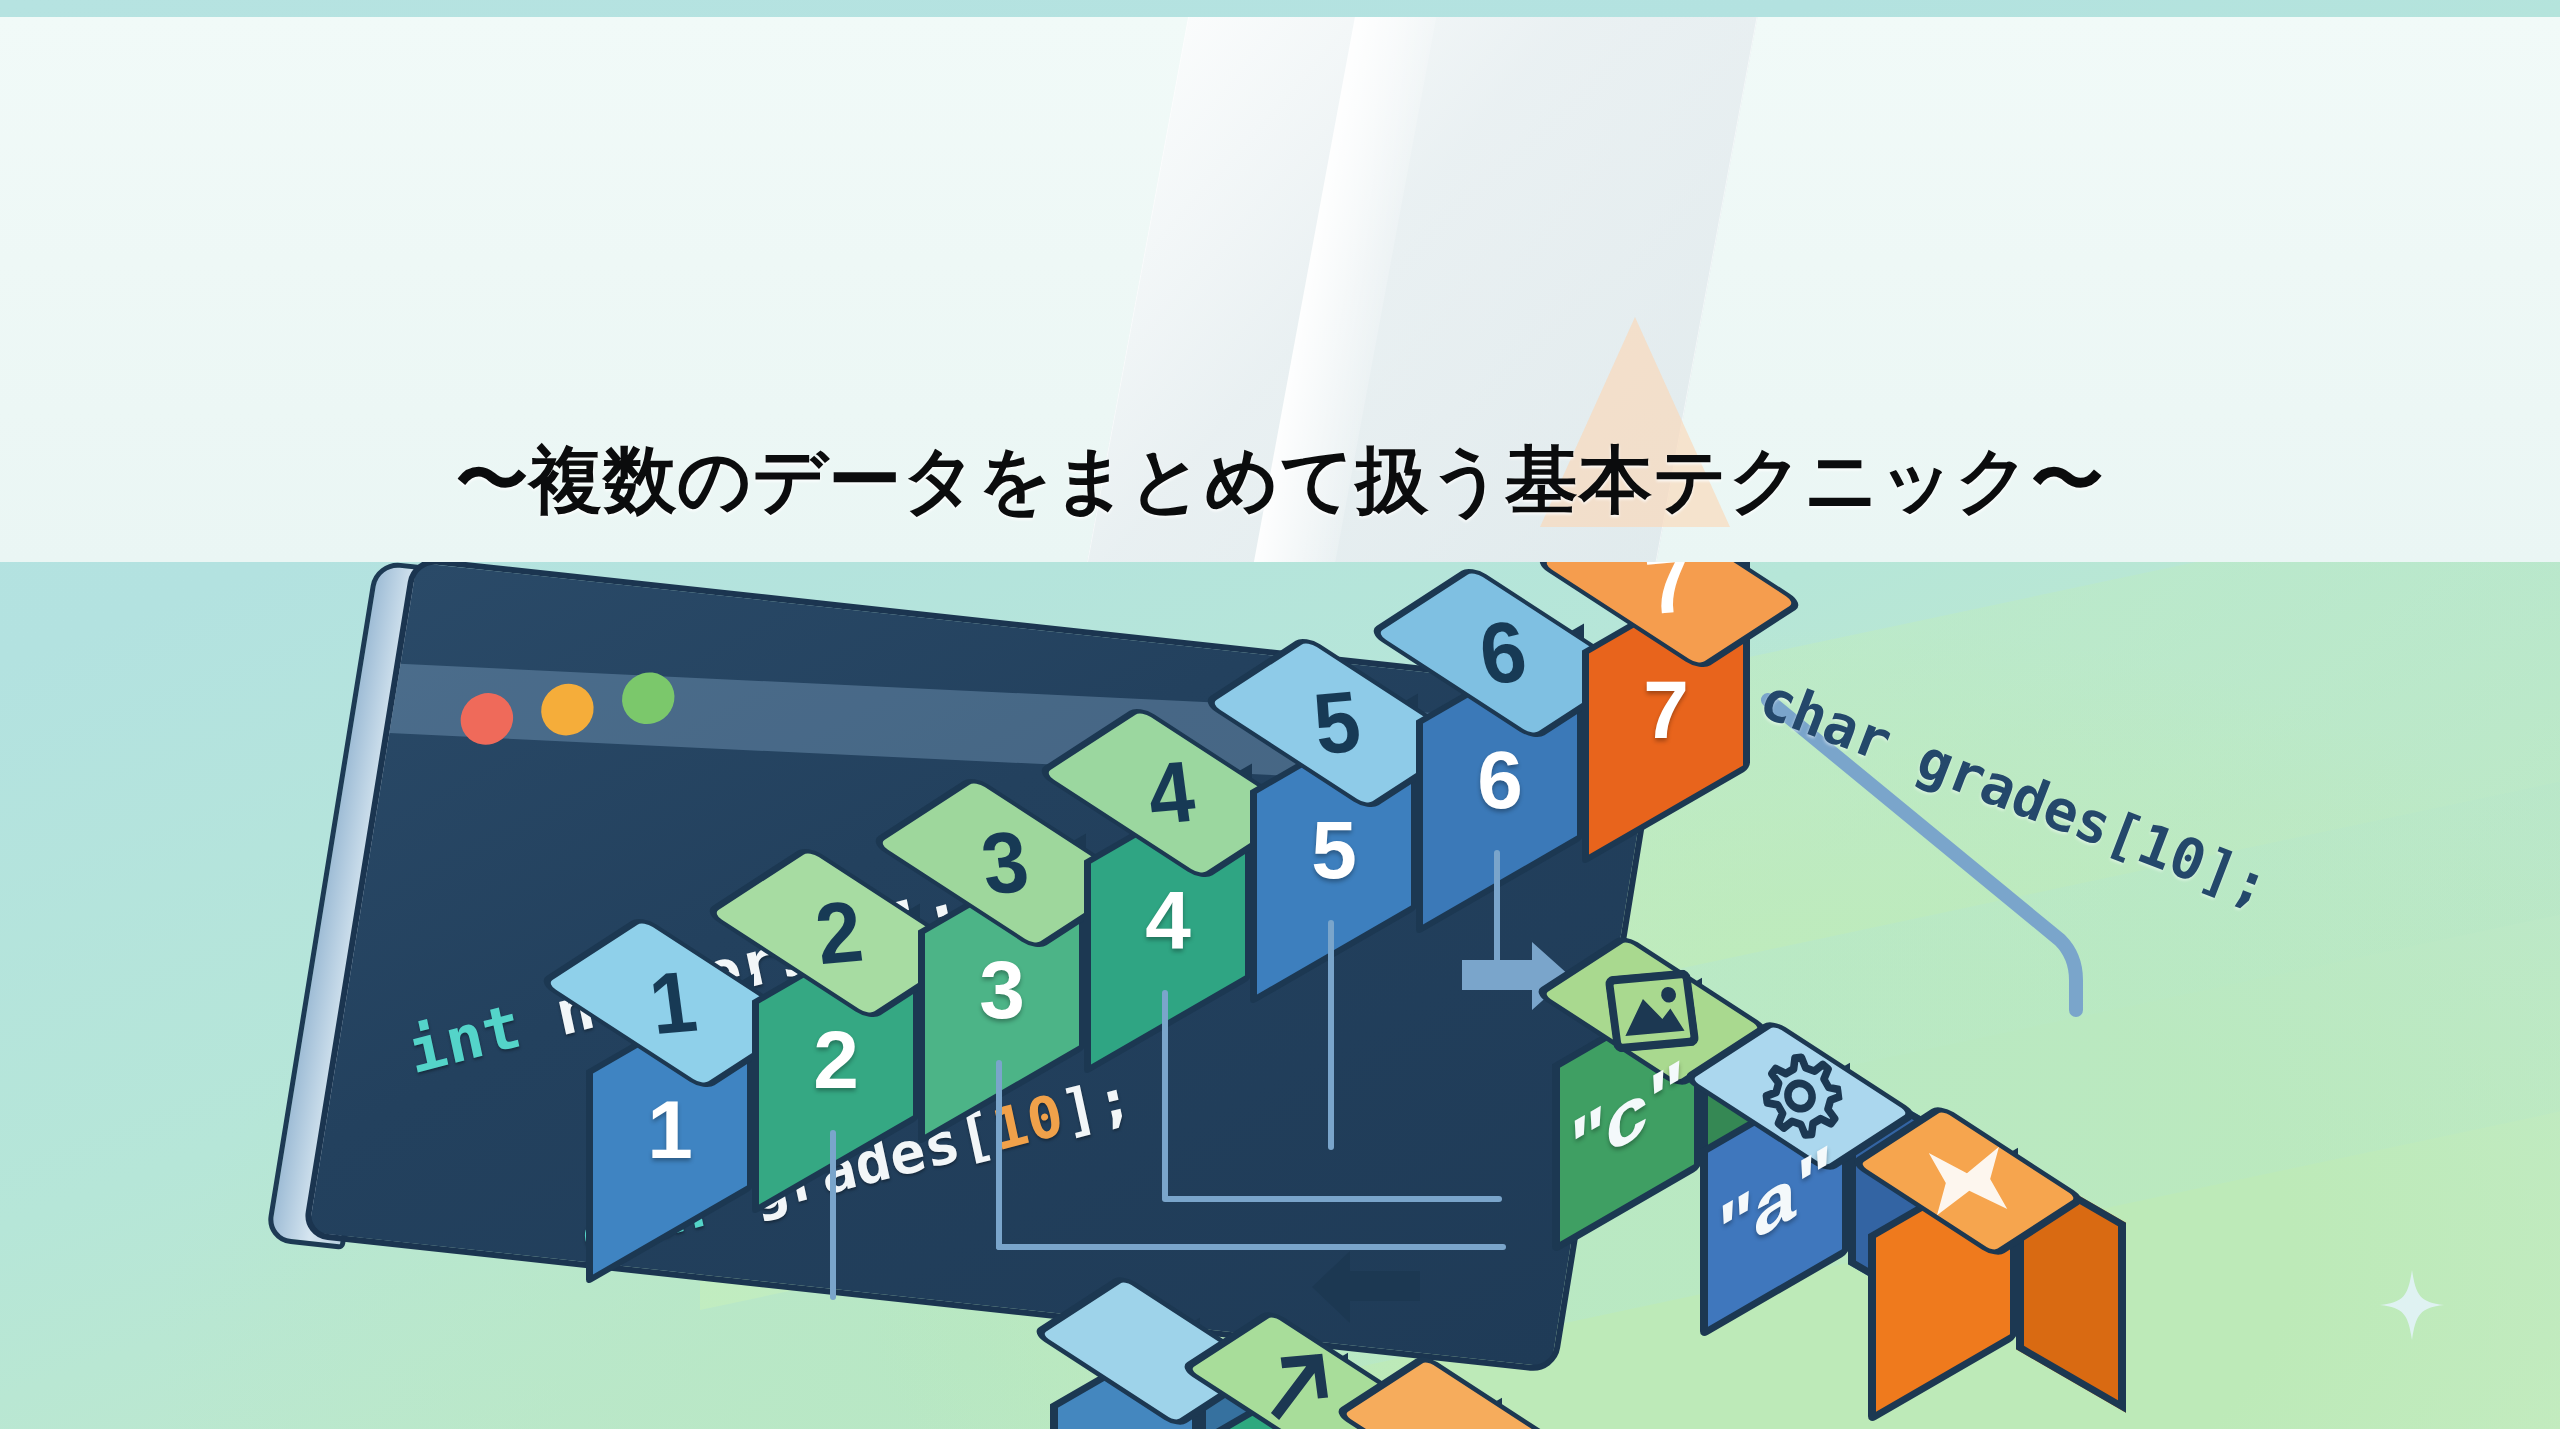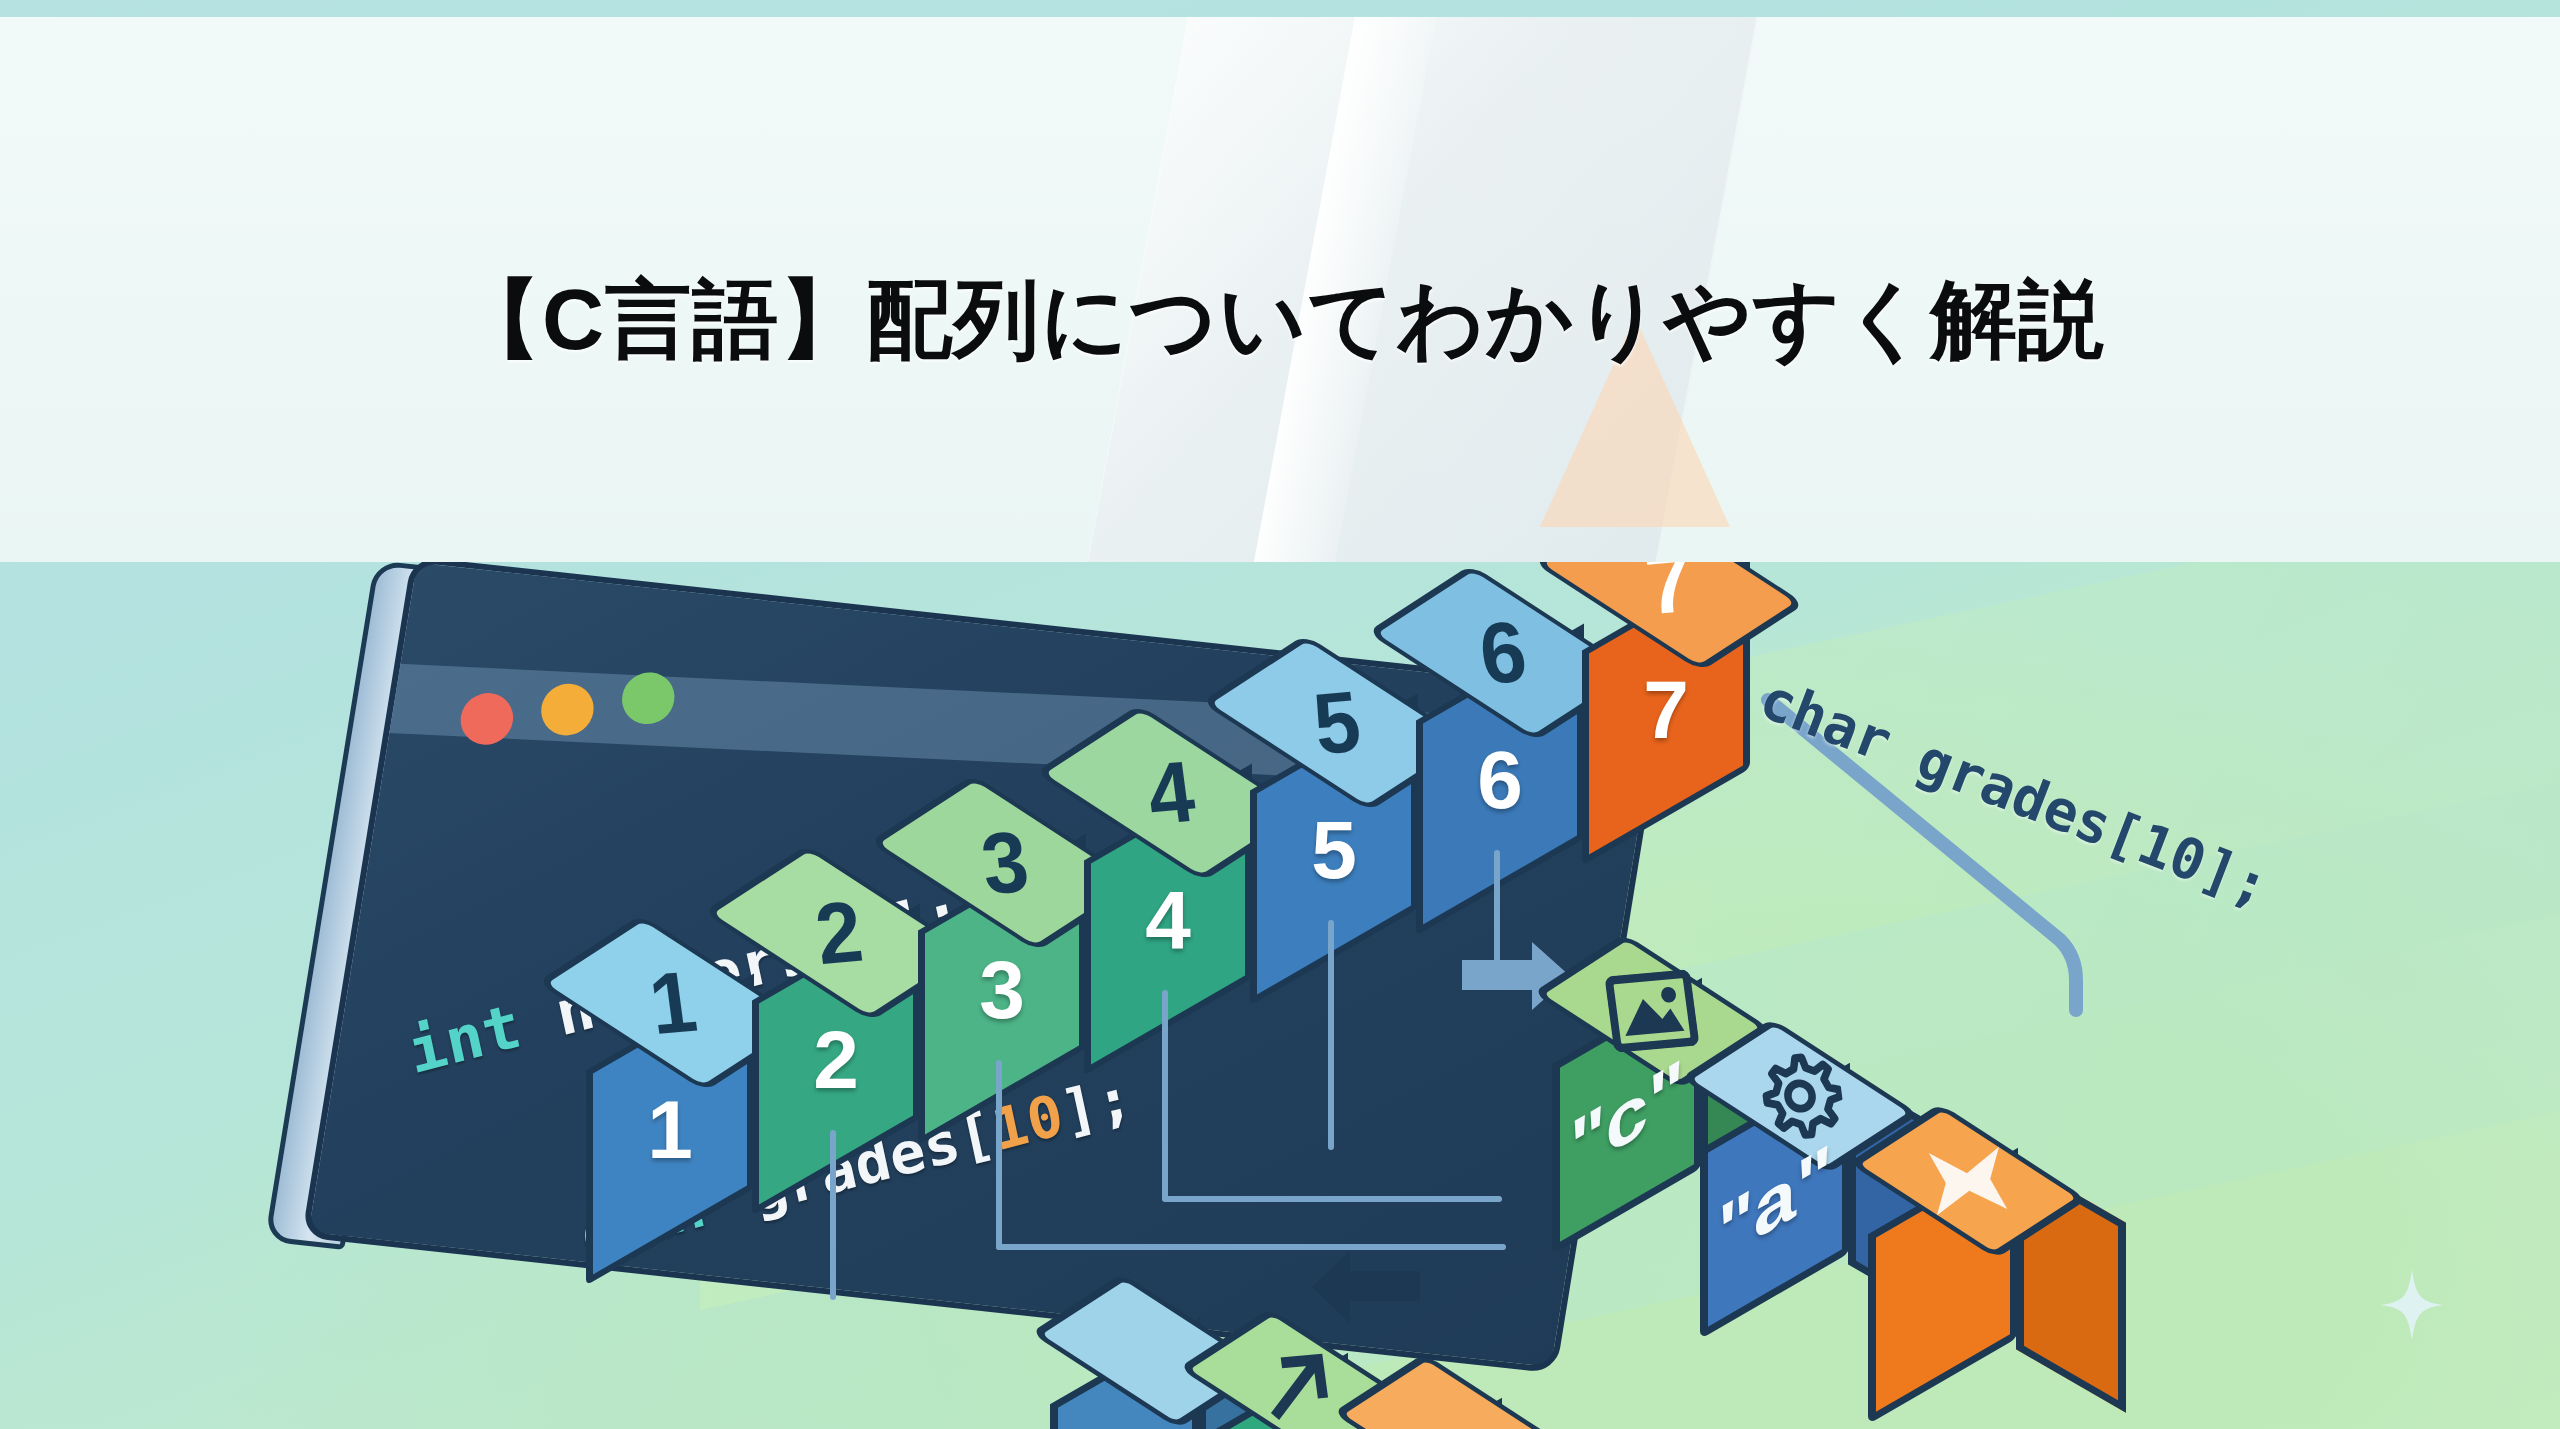--- a/index.html
+++ b/index.html
@@ -374,14 +374,14 @@
   <div class="cside" style="background:#d97018;"></div>
   <div class="ctop" style="background:#f6ac5c;"></div>
 </div>
 
 <div id="header-band">
   <div id="glass-panel"></div>
   <div id="glass-streak"></div>
   <div id="peach-tri"></div>
 
 
-  <div id="title-main">【C言語】配列についてわかりやすく解説</div>
+  <div id="title-sub">〜複数のデータをまとめて扱う基本テクニック〜</div>
 </div>
 
 </body></html>

